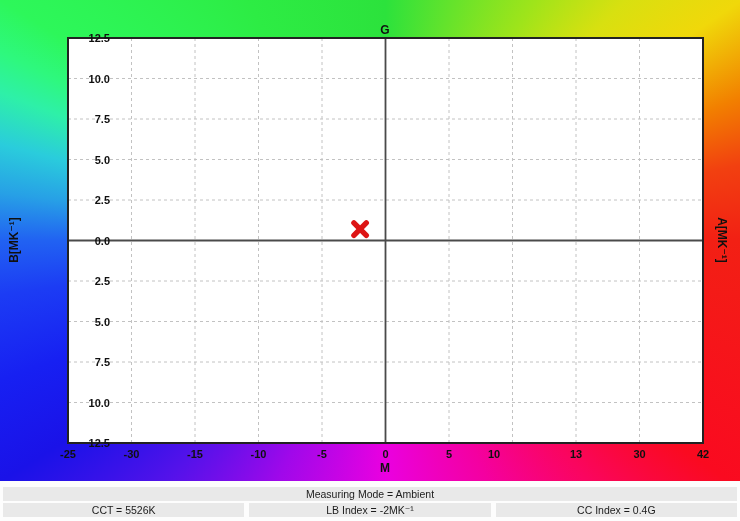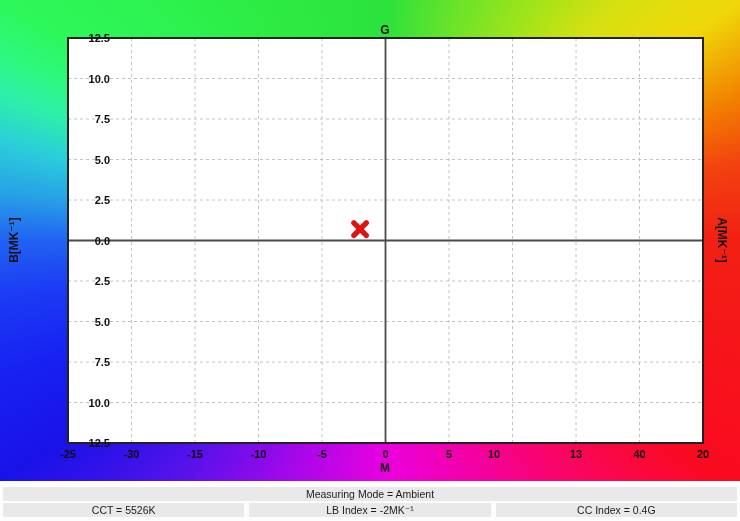--- a/index.html
+++ b/index.html
@@ -121,22 +121,22 @@
   <div id="tick-layer">
       <span class="xtick" style="left: 68px;">-25</span>
       <span class="xtick" style="left: 131.5px;">-30</span>
       <span class="xtick" style="left: 195px;">-15</span>
       <span class="xtick" style="left: 258.5px; text-align: center;">-10</span>
       <span class="xtick" style="left: 322px;">-5</span>
       <span class="xtick" style="left: 385.5px;">0</span>
       <span class="xtick" style="left: 449px;">5</span>
       <span class="xtick" style="left: 494px;">10</span>
       <span class="xtick" style="left: 576px;">13</span>
-      <span class="xtick" style="left: 639.5px;">40</span>
-      <span class="xtick" style="left: 703px;">20</span>
+      <span class="xtick" style="left: 639.5px;">30</span>
+      <span class="xtick" style="left: 703px;">42</span>
       <span class="ytick" style="top: 38px;">12.5</span>
       <span class="ytick" style="top: 78.5px;">10.0</span>
       <span class="ytick" style="top: 119px;">7.5</span>
       <span class="ytick" style="top: 159.5px;">5.0</span>
       <span class="ytick" style="top: 200px;">2.5</span>
       <span class="ytick" style="top: 240.5px;">0.0</span>
       <span class="ytick" style="top: 281px;">2.5</span>
       <span class="ytick" style="top: 321.5px;">5.0</span>
       <span class="ytick" style="top: 362px;">7.5</span>
       <span class="ytick" style="top: 402.5px;">10.0</span>

